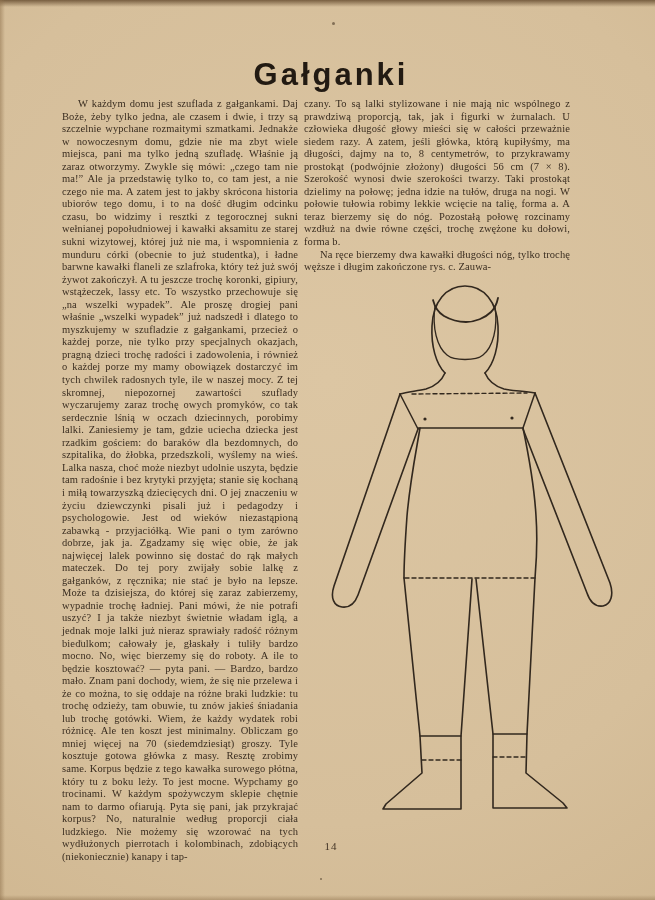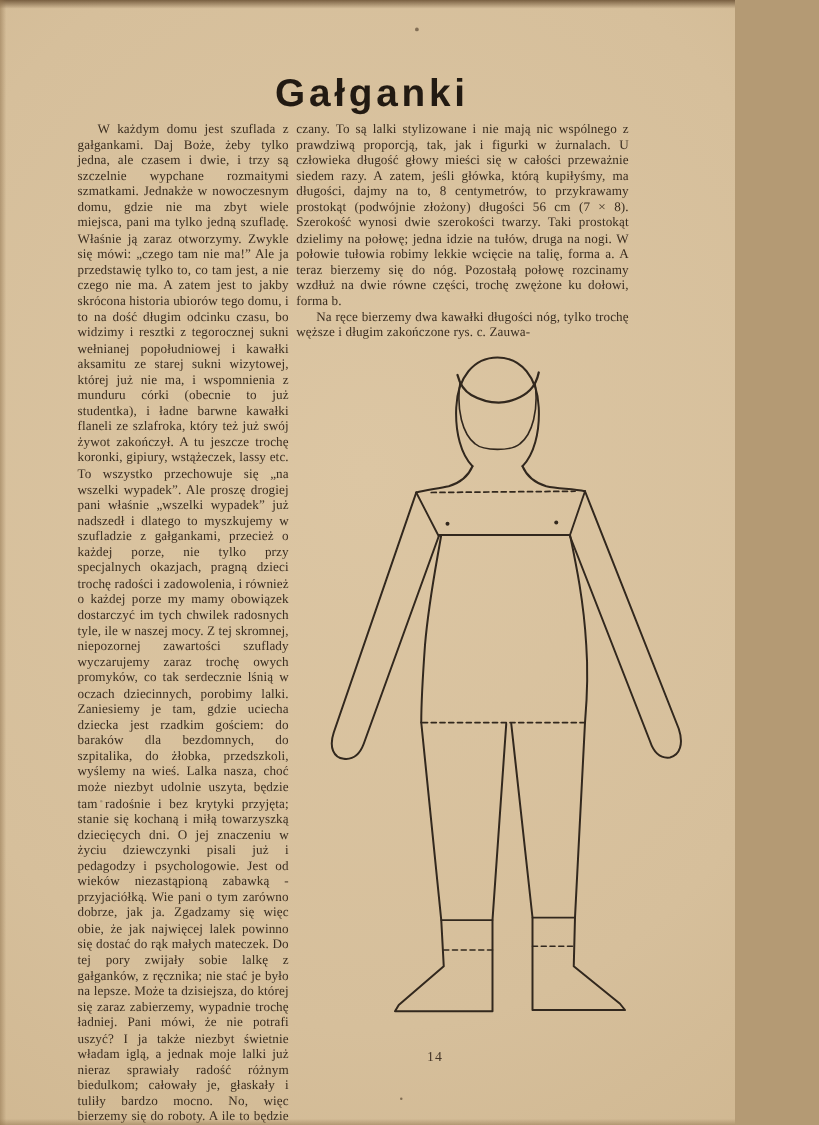--- a/index.html
+++ b/index.html
@@ -4,21 +4,21 @@
 <style>
   html,body{margin:0;padding:0;}
   body{
     width:655px;height:900px;
     background:#b49a74;
     font-family:"Liberation Serif","DejaVu Serif",serif;
     overflow:hidden;
   }
   .page{
     position:relative;
-    width:588px;height:900px;
+    width:655px;height:900px;
     background:
       radial-gradient(ellipse 120% 90% at 50% 42%, #dcc6a3 0%, #d6bf9b 55%, #cbb189 100%);
     overflow:hidden;
   }
   .edge-top{position:absolute;top:0;left:0;right:0;height:7px;
     background:linear-gradient(180deg, rgba(104,78,49,.85), rgba(104,78,49,0));pointer-events:none;}
   .edge-left{position:absolute;top:0;left:0;bottom:0;width:5px;
     background:linear-gradient(90deg, rgba(146,117,80,.55), rgba(146,117,80,0));pointer-events:none;}
   .edge-bottom{position:absolute;bottom:0;left:0;right:0;height:5px;
     background:linear-gradient(0deg, rgba(146,117,80,.5), rgba(146,117,80,0));pointer-events:none;}
@@ -54,21 +54,21 @@
   .col p.indent{text-indent:16px;}
   .doll-wrap{
     margin-top:2px;
     margin-left:16px;
     width:300px;
     overflow:visible;
   }
   .doll-wrap svg{display:block;}
   .folio{
     position:absolute;
-    left:348px;top:840px;
+    left:331px;top:840px;
     transform:translateX(-50%);
     font-size:11px;
     color:#443527;
     letter-spacing:1px;
   }
 </style>
 </head>
 <body>
 
 <div class="page">

